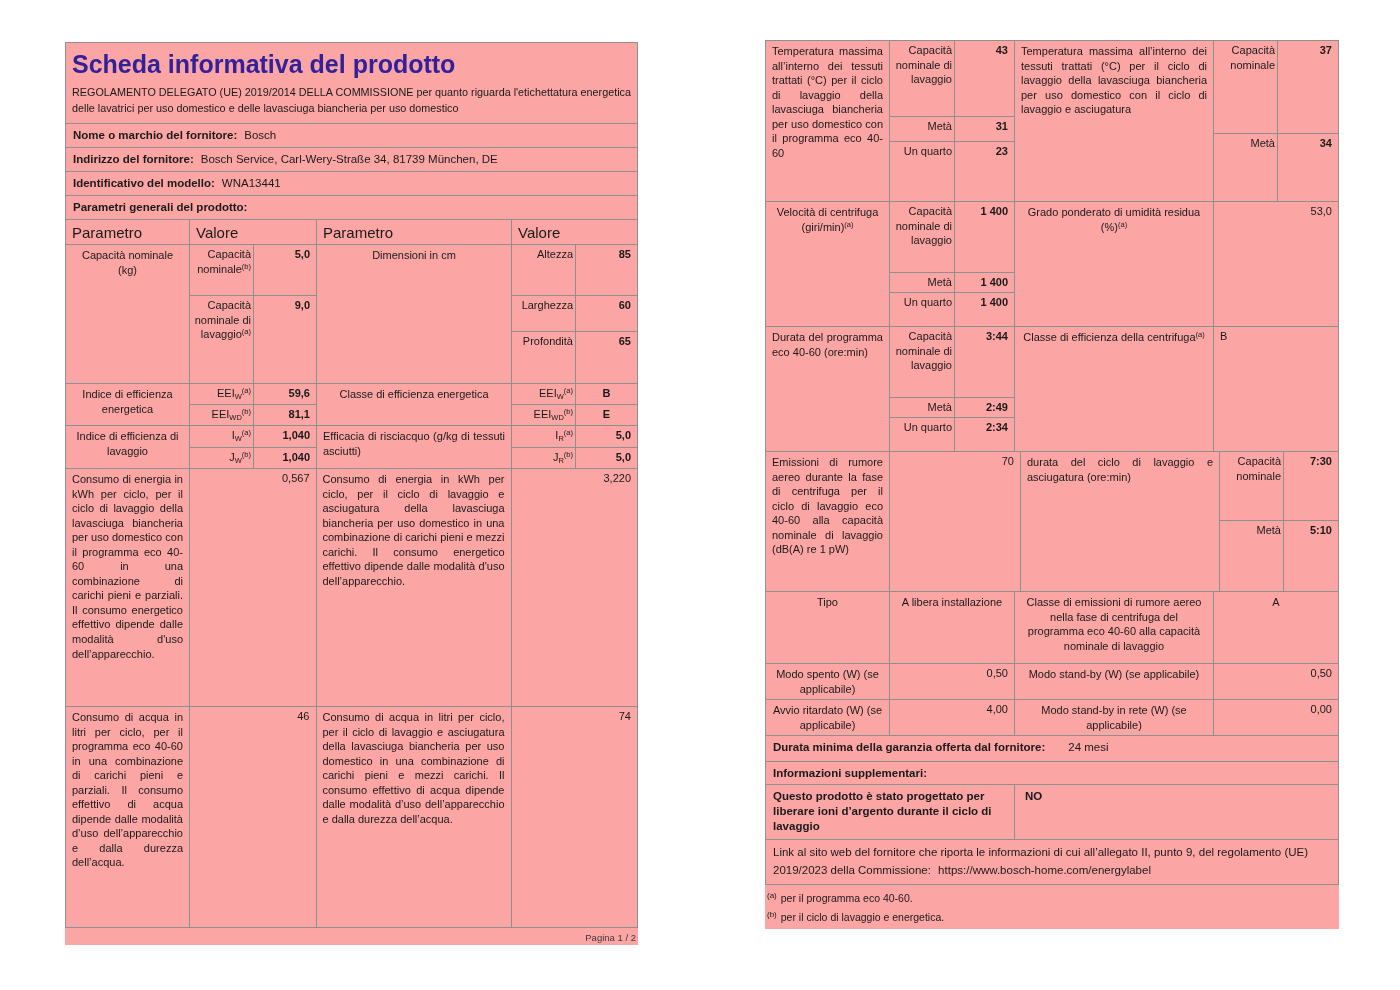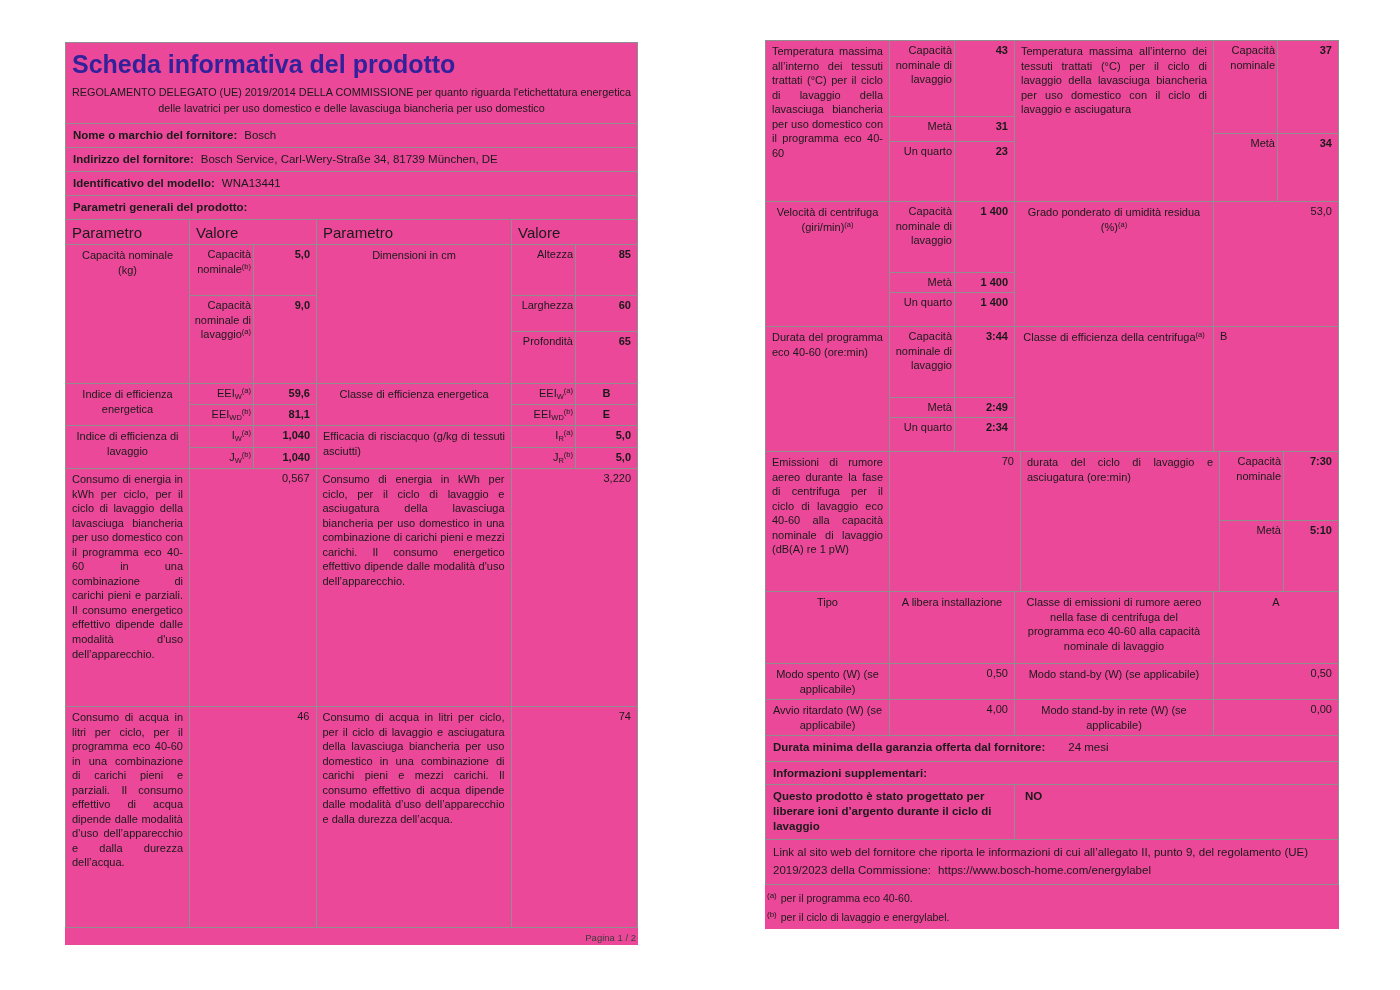--- a/index.html
+++ b/index.html
@@ -1,30 +1,30 @@
 <!DOCTYPE html>
 <html><head>
 <meta charset="utf-8">
 <style>
   html,body{margin:0;padding:0;background:#ffffff;}
   body{width:1400px;height:990px;position:relative;
        font-family:"Liberation Sans",sans-serif;color:#1a1a1a;
        font-size:11px;line-height:1.32;}
   *{box-sizing:border-box;}
-  .page{position:absolute;background:#ec4899;}
+  .page{position:absolute;background:#fca5a5;}
   #page1{left:65px;top:42px;width:573px;}
   #page2{left:765px;top:40px;width:574px;}
   .doc{border:1px solid #8f8f8f;}
   .hrow{border-top:1px solid #8f8f8f;padding:4px 7px;font-size:11.5px;}
   .hrow:first-child{border-top:none;}
   .hrow b{font-weight:bold;}
   .hrow .val-after{margin-left:7px;font-weight:normal;}
   .title-block{padding:4px 6px 6px 6px;}
   .doc-title{font-size:25px;font-weight:bold;color:#31219b;line-height:1.25;margin:2px 0 4px 0;}
-  .regulation{font-size:10.8px;line-height:1.5;color:#1a1a1a;text-align:center;}
+  .regulation{font-size:10.8px;line-height:1.5;color:#1a1a1a;}
   .trow{display:flex;border-top:1px solid #8f8f8f;align-items:stretch;}
   .bl{border-left:1px solid #8f8f8f;}
   .param{padding:3px 6px;text-align:justify;}
   .param.nj{text-align:center;}
   .hdr{padding:3px 6px;font-size:15px;}
   .p1c1{width:123px;} .p1c2{width:127px;} .p1c3{width:195px;} .p1c4{flex:1;}
   .p2c1{width:123px;} .p2c2{width:125px;} .p2c3{width:199px;} .p2c4{flex:1;}
   .stack{display:flex;flex-direction:column;}
   .scell{display:flex;align-items:stretch;}
   .scell + .scell{border-top:1px solid #8f8f8f;}
@@ -311,16 +311,16 @@
       </div>
     </div>
 
   </div>
 
   <div class="footnotes">
     <div class="footnote">
       <span class="fn-marker">(a)</span><span>per il programma eco 40-60.</span>
     </div>
     <div class="footnote">
-      <span class="fn-marker">(b)</span><span>per il ciclo di lavaggio e energylabel.</span>
+      <span class="fn-marker">(b)</span><span>per il ciclo di lavaggio e energetica.</span>
     </div>
   </div>
 </div>
 
 </body></html>

